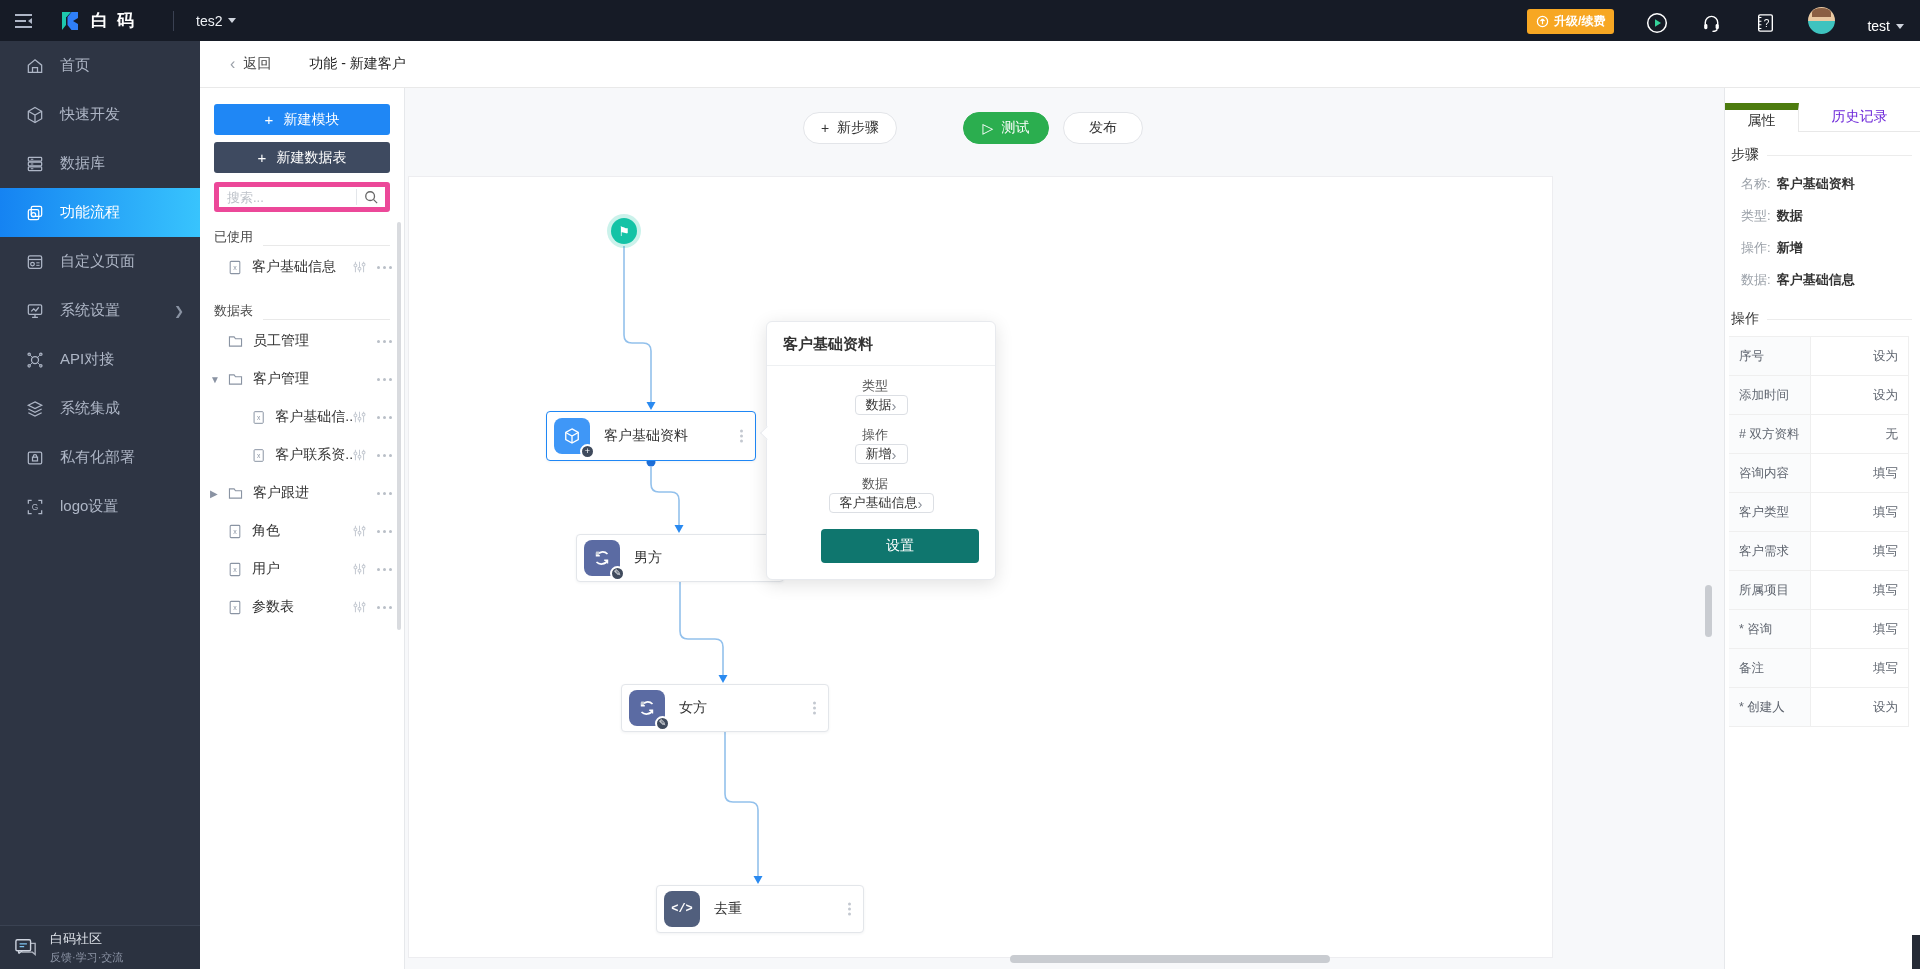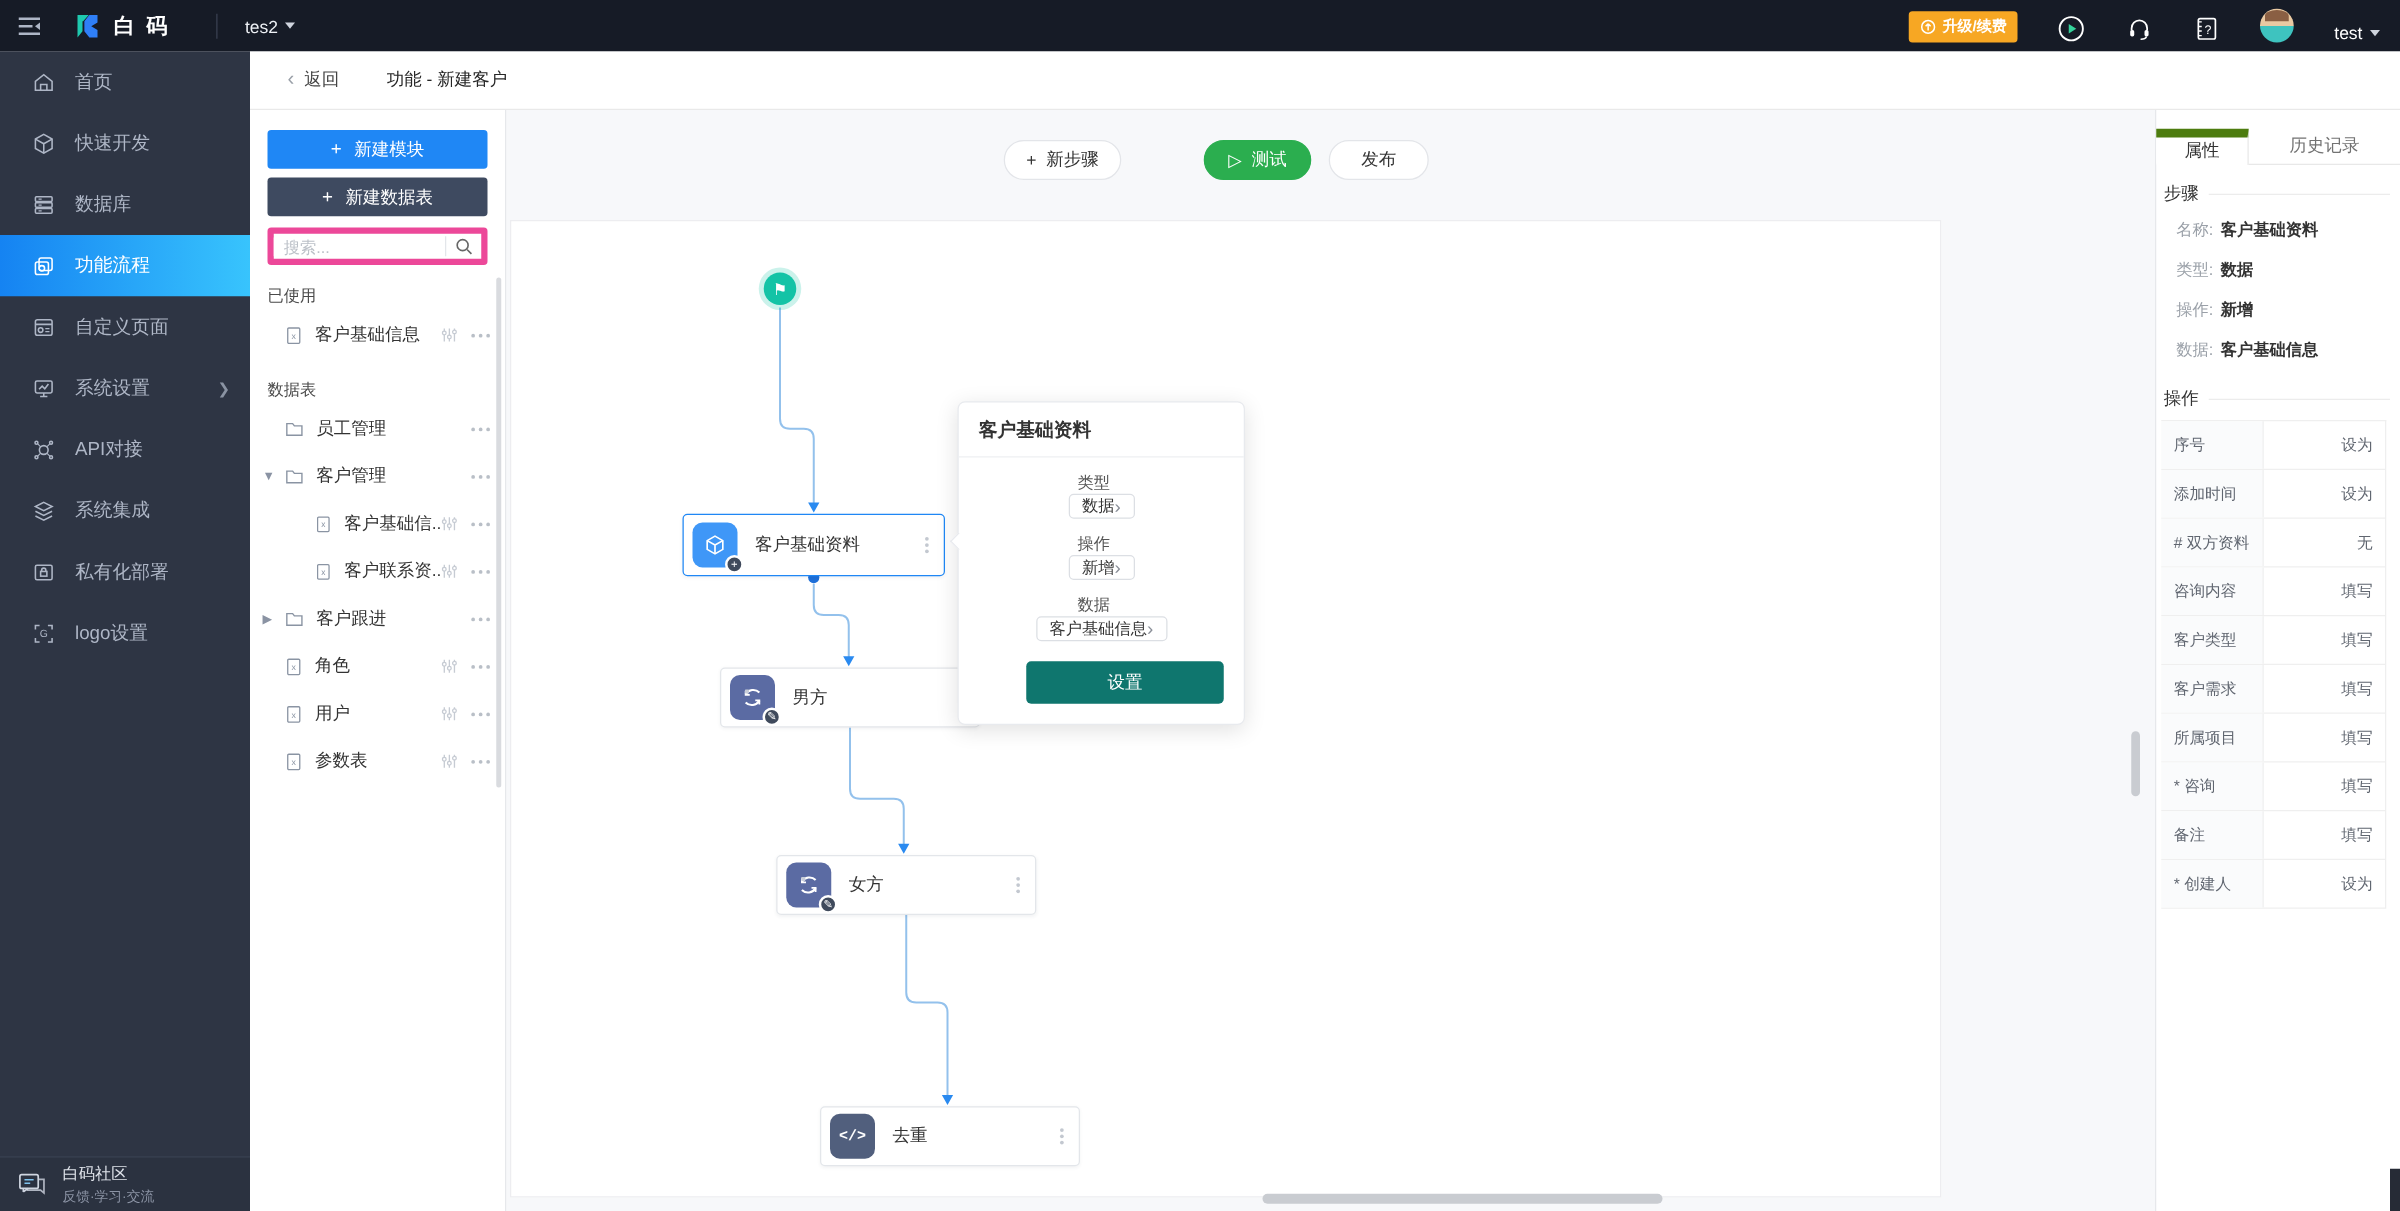--- a/index.html
+++ b/index.html
@@ -42,21 +42,21 @@
   .lpanel { position:absolute; left:200px; top:88px; width:205px; bottom:0; background:#fff; border-right:1px solid #e6e8eb; z-index:9; padding-top:16px; }
   .pbtn { margin:0 14px; height:31px; border-radius:3px; display:flex; align-items:center; justify-content:center; gap:10px; font-size:14px; color:#fff; cursor:pointer; }
   .pbtn .plus { font-size:15px; }
   .pbtn-blue { background:#1f87f5; }
   .pbtn-dark { background:#3e4a60; margin-top:7px; }
   .searchbox { margin:9px 14px 0; height:30px; border:5px solid #ec4899; border-radius:3px; display:flex; align-items:center; }
   .searchbox input { flex:1; border:none; outline:none; padding:0 8px; font-size:13px; color:#333; font-family:"Liberation Sans",sans-serif; min-width:0; }
   .searchbox input::placeholder { color:#bcc1c8; }
   .search-sep { width:1px; height:16px; background:#e3e6ea; }
   .search-ico { width:28px; display:flex; justify-content:center; cursor:pointer; }
-  .psec { display:flex; align-items:flex-start; margin:16px 14px 2px; font-size:13px; color:#4a4a4a;flex-direction:column; }
+  .psec { display:flex; align-items:flex-end; margin:16px 14px 2px; font-size:13px; color:#4a4a4a; }
   .psec .line { flex:1; border-top:1px solid #e9e9e9; margin-left:10px; }
   .trow { height:38px; display:flex; align-items:center; padding:0 12px 0 28px; cursor:pointer; }
   .trow.has-caret { padding-left:10px; }
   .trow.child { padding-left:52px; }
   .tcaret { width:18px; font-size:10px; color:#8a93a3; flex:none; }
   .tlabel { font-size:14px; color:#333; margin-left:10px; white-space:nowrap; overflow:hidden; }
   .tright { margin-left:auto; display:flex; align-items:center; gap:11px; }
   .kebab-h { display:flex; gap:3px; cursor:pointer; padding:4px 0; }
   .kebab-h i { width:3px; height:3px; border-radius:50%; background:#b9bfc7; }
   .p-scroll { position:absolute; right:3px; top:134px; width:4px; height:408px; background:#d9dbdf; border-radius:2px; }
@@ -92,21 +92,21 @@
   .prow { display:flex; align-items:center; margin:11px 16px 0;flex-direction:column; }
   .plabel { width:38px; flex:none; font-size:13px; color:#555; }
   .pselect { flex:1; height:34px; border:1px solid #dcdfe4; border-radius:4px; display:flex; align-items:center; justify-content:space-between; padding:0 10px; font-size:13px; color:#333; cursor:pointer; }
   .pselect .chev { color:#8a8f98; font-size:15px; }
   .pbtn-set { margin:16px 16px 0 54px; height:34px; background:#0f766e; border-radius:4px; color:#fff; font-size:14px; display:flex; align-items:center; justify-content:center; cursor:pointer; }
 
   
   .rpanel { position:absolute; right:0; top:88px; width:196px; bottom:0; background:#fff; border-left:1px solid #e6e8eb; z-index:9; }
   .rtabs { height:44px; display:flex; align-items:flex-end; border-bottom:1px solid #e8e8e8; }
   .rtab-active { width:74px; height:29px; display:flex; align-items:center; justify-content:center; font-size:14px; color:#333; border-right:1px solid #e8e8e8; border-top:7px solid #4d7c0f; background:#fff; margin-bottom:-1px; cursor:pointer; }
-  .rtab { flex:1; height:29px; display:flex; align-items:center; justify-content:center; font-size:14px; color:#737373; cursor:pointer;margin-top:11px; }
+  .rtab { flex:1; height:29px; display:flex; align-items:center; justify-content:center; font-size:14px; color:#6d28d9; cursor:pointer;margin-top:11px; }
   .rsec { display:flex; align-items:center; margin:14px 8px 4px 6px; font-size:14px; color:#333; }
   .rsec .line { flex:1; border-top:1px solid #ececec; margin-left:8px; }
   .rinfo-row { display:flex; align-items:center; font-size:13px; padding:7px 0 7px 16px; }
   .rlabel { color:#9aa0a8; margin-right:6px; }
   .rvalue { color:#333; font-weight:bold; }
   .rtable { margin:8px 0 0 4px; width:180px; border-top:1px solid #efefef; border-right:1px solid #efefef; }
   .rtr { display:flex; align-items:stretch; border-bottom:1px solid #efefef; height:39px; }
   .rtd-f { width:82px; background:#fafbfc; display:flex; align-items:center; padding-left:10px; font-size:12.5px; color:#606670; border-right:1px solid #efefef; }
   .rtd-a { flex:1; display:flex; align-items:center; justify-content:flex-end; padding-right:10px; font-size:12.5px; color:#606670; cursor:pointer; }
 

